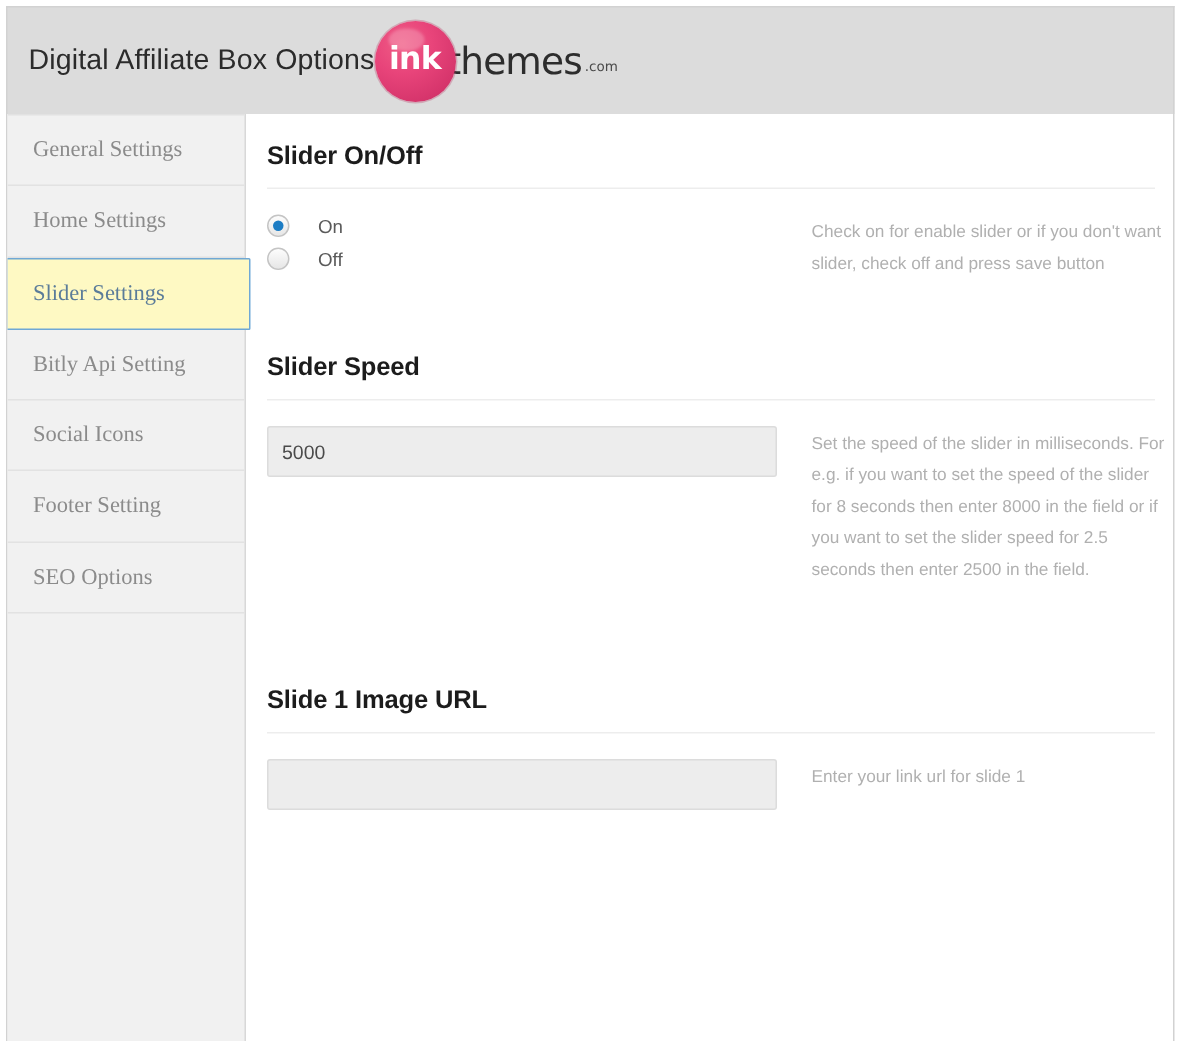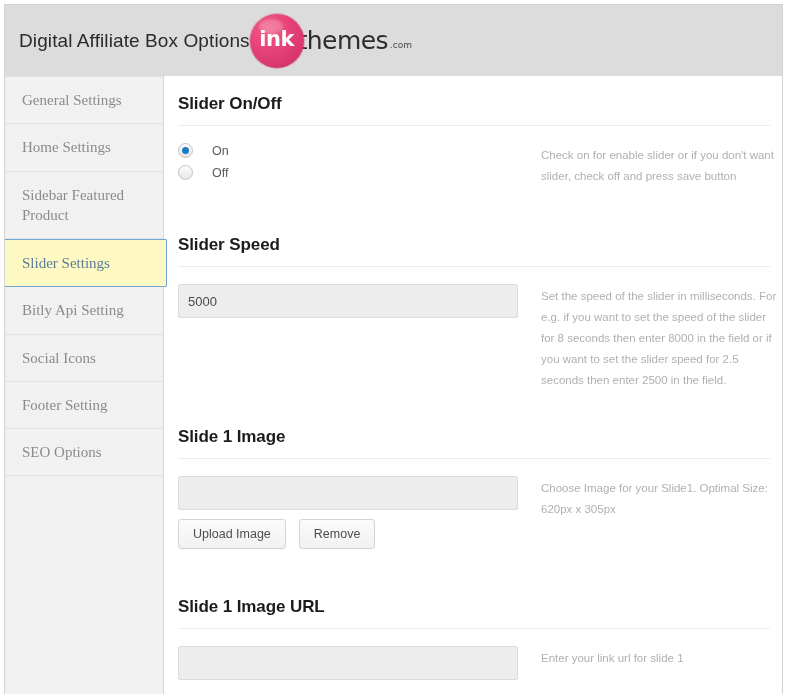--- a/index.html
+++ b/index.html
@@ -286,21 +286,20 @@
         <span class="logo-tld">.com</span>
       </div>
     </div>
   </div>
 
   <div class="frame">
 
     <div class="sidebar">
       <div class="nav-item">General Settings</div>
       <div class="nav-item">Home Settings</div>
-      <div class="nav-item">Sidebar Featured Product</div>
       <div class="nav-item active">Slider Settings</div>
       <div class="nav-item">Bitly Api Setting</div>
       <div class="nav-item">Social Icons</div>
       <div class="nav-item">Footer Setting</div>
       <div class="nav-item">SEO Options</div>
     </div>
 
     <div class="content">
 
       <div class="section">
@@ -331,35 +330,20 @@
             <input class="text-input" type="text" value="5000" style="">
           </div>
           <div class="help-col">
             <div class="help-text">Set the speed of the slider in milliseconds. For e.g. if you want to set the speed of the slider for 8 seconds then enter 8000 in the field or if you want to set the slider speed for 2.5 seconds then enter 2500 in the field.</div>
           </div>
         </div>
       </div>
 
       <div class="spacer-md"></div>
 
-      <div class="section">
-        <div class="section-title">Slide 1 Image</div>
-        <div class="row">
-          <div class="field-col">
-            <input class="text-input" type="text" value="" style="">
-            <div class="btn-row">
-              <button class="btn">Upload Image</button>
-              <button class="btn">Remove</button>
-            </div>
-          </div>
-          <div class="help-col">
-            <div class="help-text">Choose Image for your Slide1. Optimal Size: 620px x 305px</div>
-          </div>
-        </div>
-      </div>
 
       <div class="spacer-lg"></div>
 
       <div class="section">
         <div class="section-title">Slide 1 Image URL</div>
         <div class="row">
           <div class="field-col">
             <input class="text-input" type="text" value="" style="">
           </div>
           <div class="help-col">

